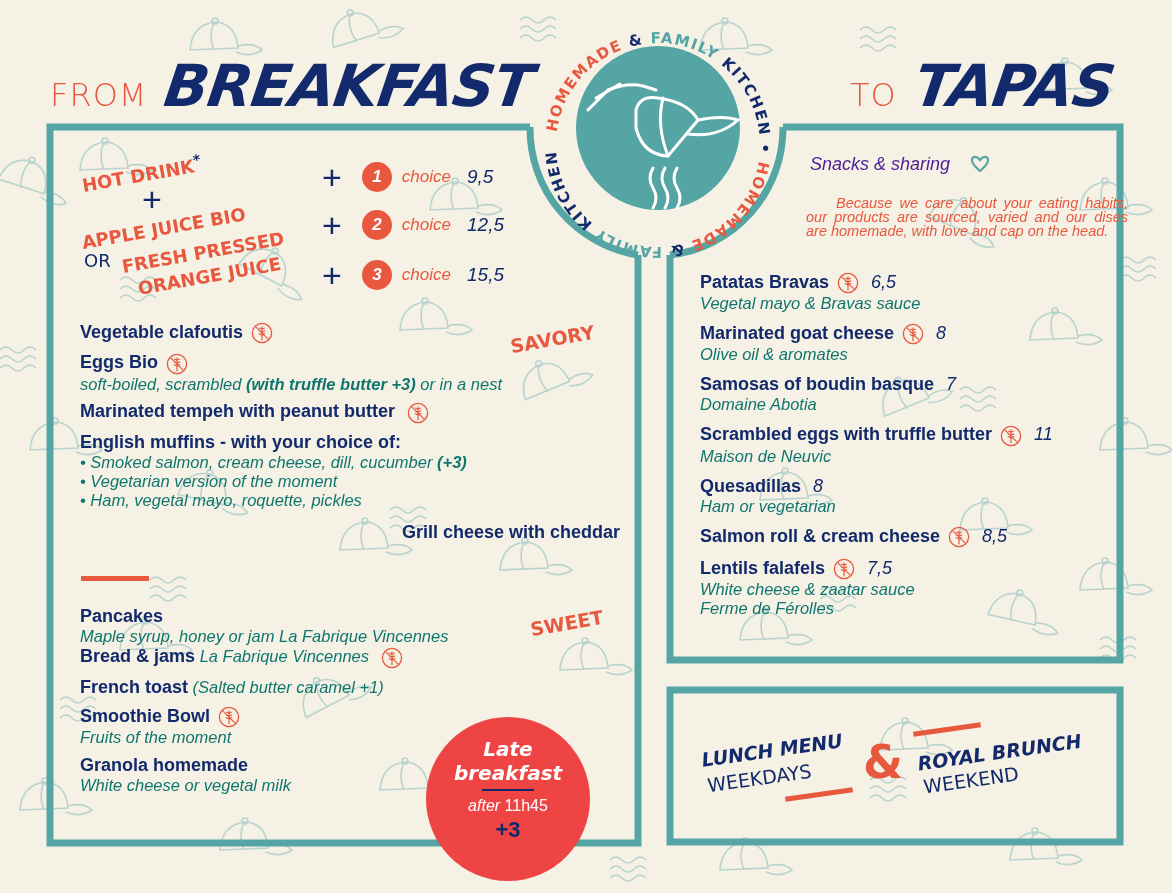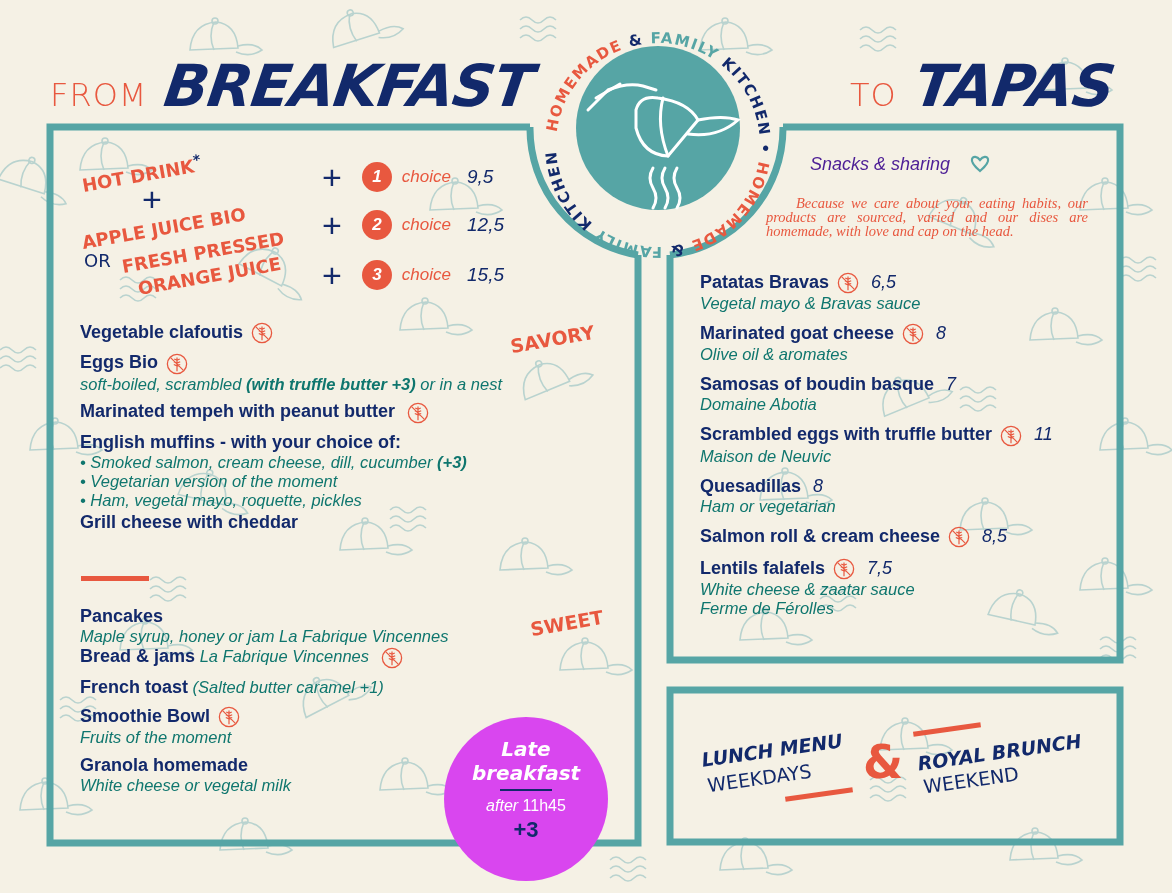--- a/index.html
+++ b/index.html
@@ -46,22 +46,22 @@
   .item-sub b { font-weight: 700; }
   .veg { display: inline-block; width: 22px; height: 22px; vertical-align: middle; margin-left: 8px; }
   .price { font-style: italic; font-size: 18px; font-weight: 400; margin-left: 12px; color: #12296b; }
 
   .tag {
     font-family: "DejaVu Sans", sans-serif; font-weight: 900; font-size: 19px;
     color: #e8583f; transform: rotate(-10deg); white-space: nowrap;
   }
 
   .late {
-    position: absolute; left: 444px; top: 717px; width: 164px; height: 164px; border-radius: 50%;
-    background: #d946ef; z-index: 4; color: #fff; text-align: center;
+    position: absolute; left: 426px; top: 717px; width: 164px; height: 164px; border-radius: 50%;
+    background: #ef4444; z-index: 4; color: #fff; text-align: center;
   }
   .late .t1 { font-family: "DejaVu Sans", sans-serif; font-weight: 900; font-style: italic; font-size: 20px; line-height: 24px; }
   .late .rule { width: 52px; height: 2px; background: #12296b; margin: 4px auto 6px; }
   .late .t2 { font-size: 16px; }
   .late .t2 i { font-weight: 300; }
   .late .t3 { font-size: 22px; font-weight: 800; color: #12296b; margin-top: 2px; }
 
   .snacks-title { font-style: italic; font-size: 18px; color: #4c1d95; }
   .snacks-desc { font-style: italic; font-size: 14.5px; color: #e8583f; text-align: justify; line-height: 14px; width: 322px; }
 
@@ -238,21 +238,21 @@
     <span>Marinated tempeh with peanut butter</span><svg class="veg" style="margin-left:12px;">
         <use href="#vegsym"></use>
       </svg>
   </div>
   <div style="margin-top:8px;">
     <div class="item-title">English muffins - with your choice of:</div>
     <div class="item-sub"><span>• Smoked salmon, cream cheese, dill, cucumber </span><b>(+3)</b></div>
     <div class="item-sub">• Vegetarian version of the moment</div>
     <div class="item-sub">• Ham, vegetal mayo, roquette, pickles</div>
   </div>
-  <div class="item-title" style="margin-top:2px;">Grill cheese with cheddar</div>
+  <div class="item-title" style="margin-top:12px;text-align:right;">Grill cheese with cheddar</div>
 </div>
 <div class="abs tag" style="left:510px; top:328px; z-index:2;">SAVORY</div>
 
 <div class="bar" style="left:81px; top:576px; width:68px; z-index:2;"></div>
 
 <div class="content" style="left:80px; top:600px; width:540px;">
   <div style="margin-top:6px;">
     <div class="item-title">Pancakes</div>
     <div class="item-sub">Maple syrup, honey or jam La Fabrique Vincennes</div>
   </div>
@@ -286,21 +286,21 @@
     <div class="t3">+3</div>
   </div>
 </div>
 
 <div class="content" style="left:810px; top:154px;">
   <span class="snacks-title">Snacks &amp; sharing</span>
   <svg width="22" height="20" viewBox="0 0 22 20" style="margin-left:14px; vertical-align:top;">
     <path d="M11 17 C4 11 2 8 3 5 C4 2 8 2 11 6 C14 2 18 2 19 5 C20 8 18 11 11 17 Z" fill="none" stroke="#56a5a5" stroke-width="2.2"></path>
   </svg>
 </div>
-<div class="content snacks-desc" style="left:766px; top:196px; text-indent:30px;font-family:Liberation Serif, serif;">Because we care about your eating habits, our products are sourced, varied and our dises are homemade, with love and cap on the head.</div>
+<div class="content snacks-desc" style="left:806px; top:196px; text-indent:30px;">Because we care about your eating habits, our products are sourced, varied and our dises are homemade, with love and cap on the head.</div>
 
 <div class="content" style="left:700px; top:272px; width:410px;">
   <div>
     <div class="item-title"><span>Patatas Bravas</span><svg class="veg">
           <use href="#vegsym"></use>
         </svg><span class="price">6,5</span></div>
     <div class="item-sub">Vegetal mayo &amp; Bravas sauce</div>
   </div>
   <div style="margin-top:10px;">
     <div class="item-title"><span>Marinated goat cheese</span><svg class="veg">

